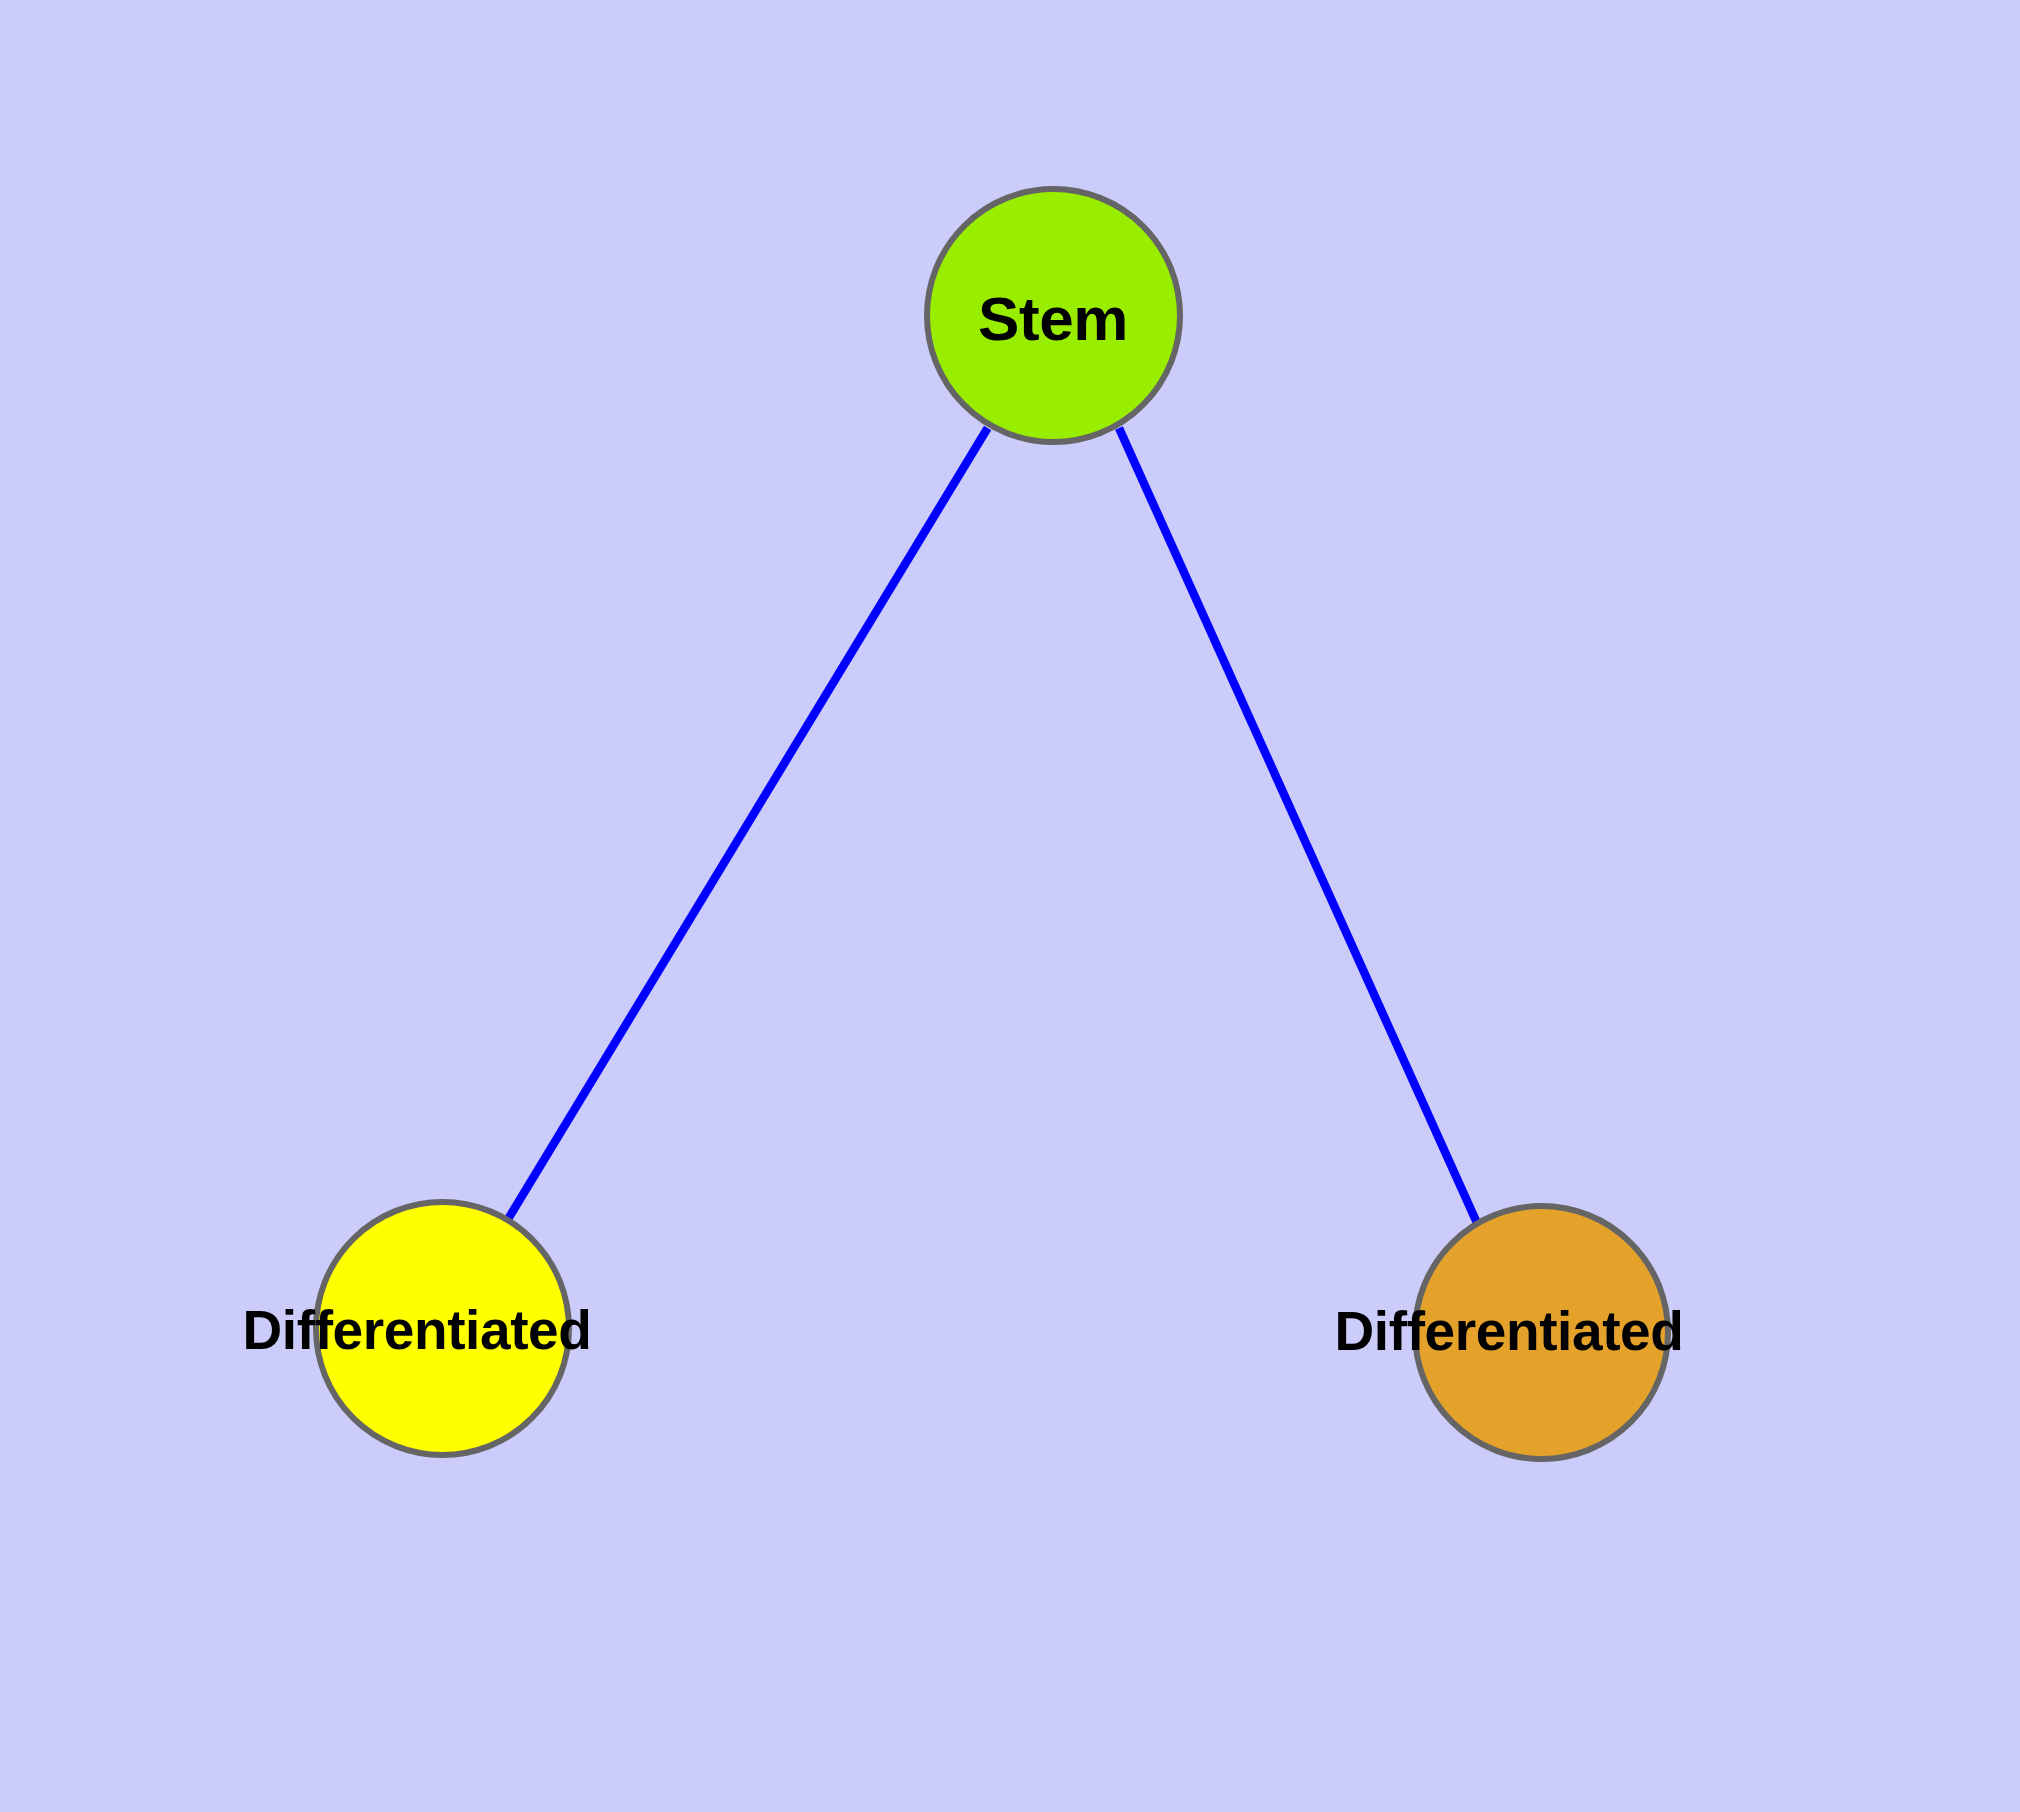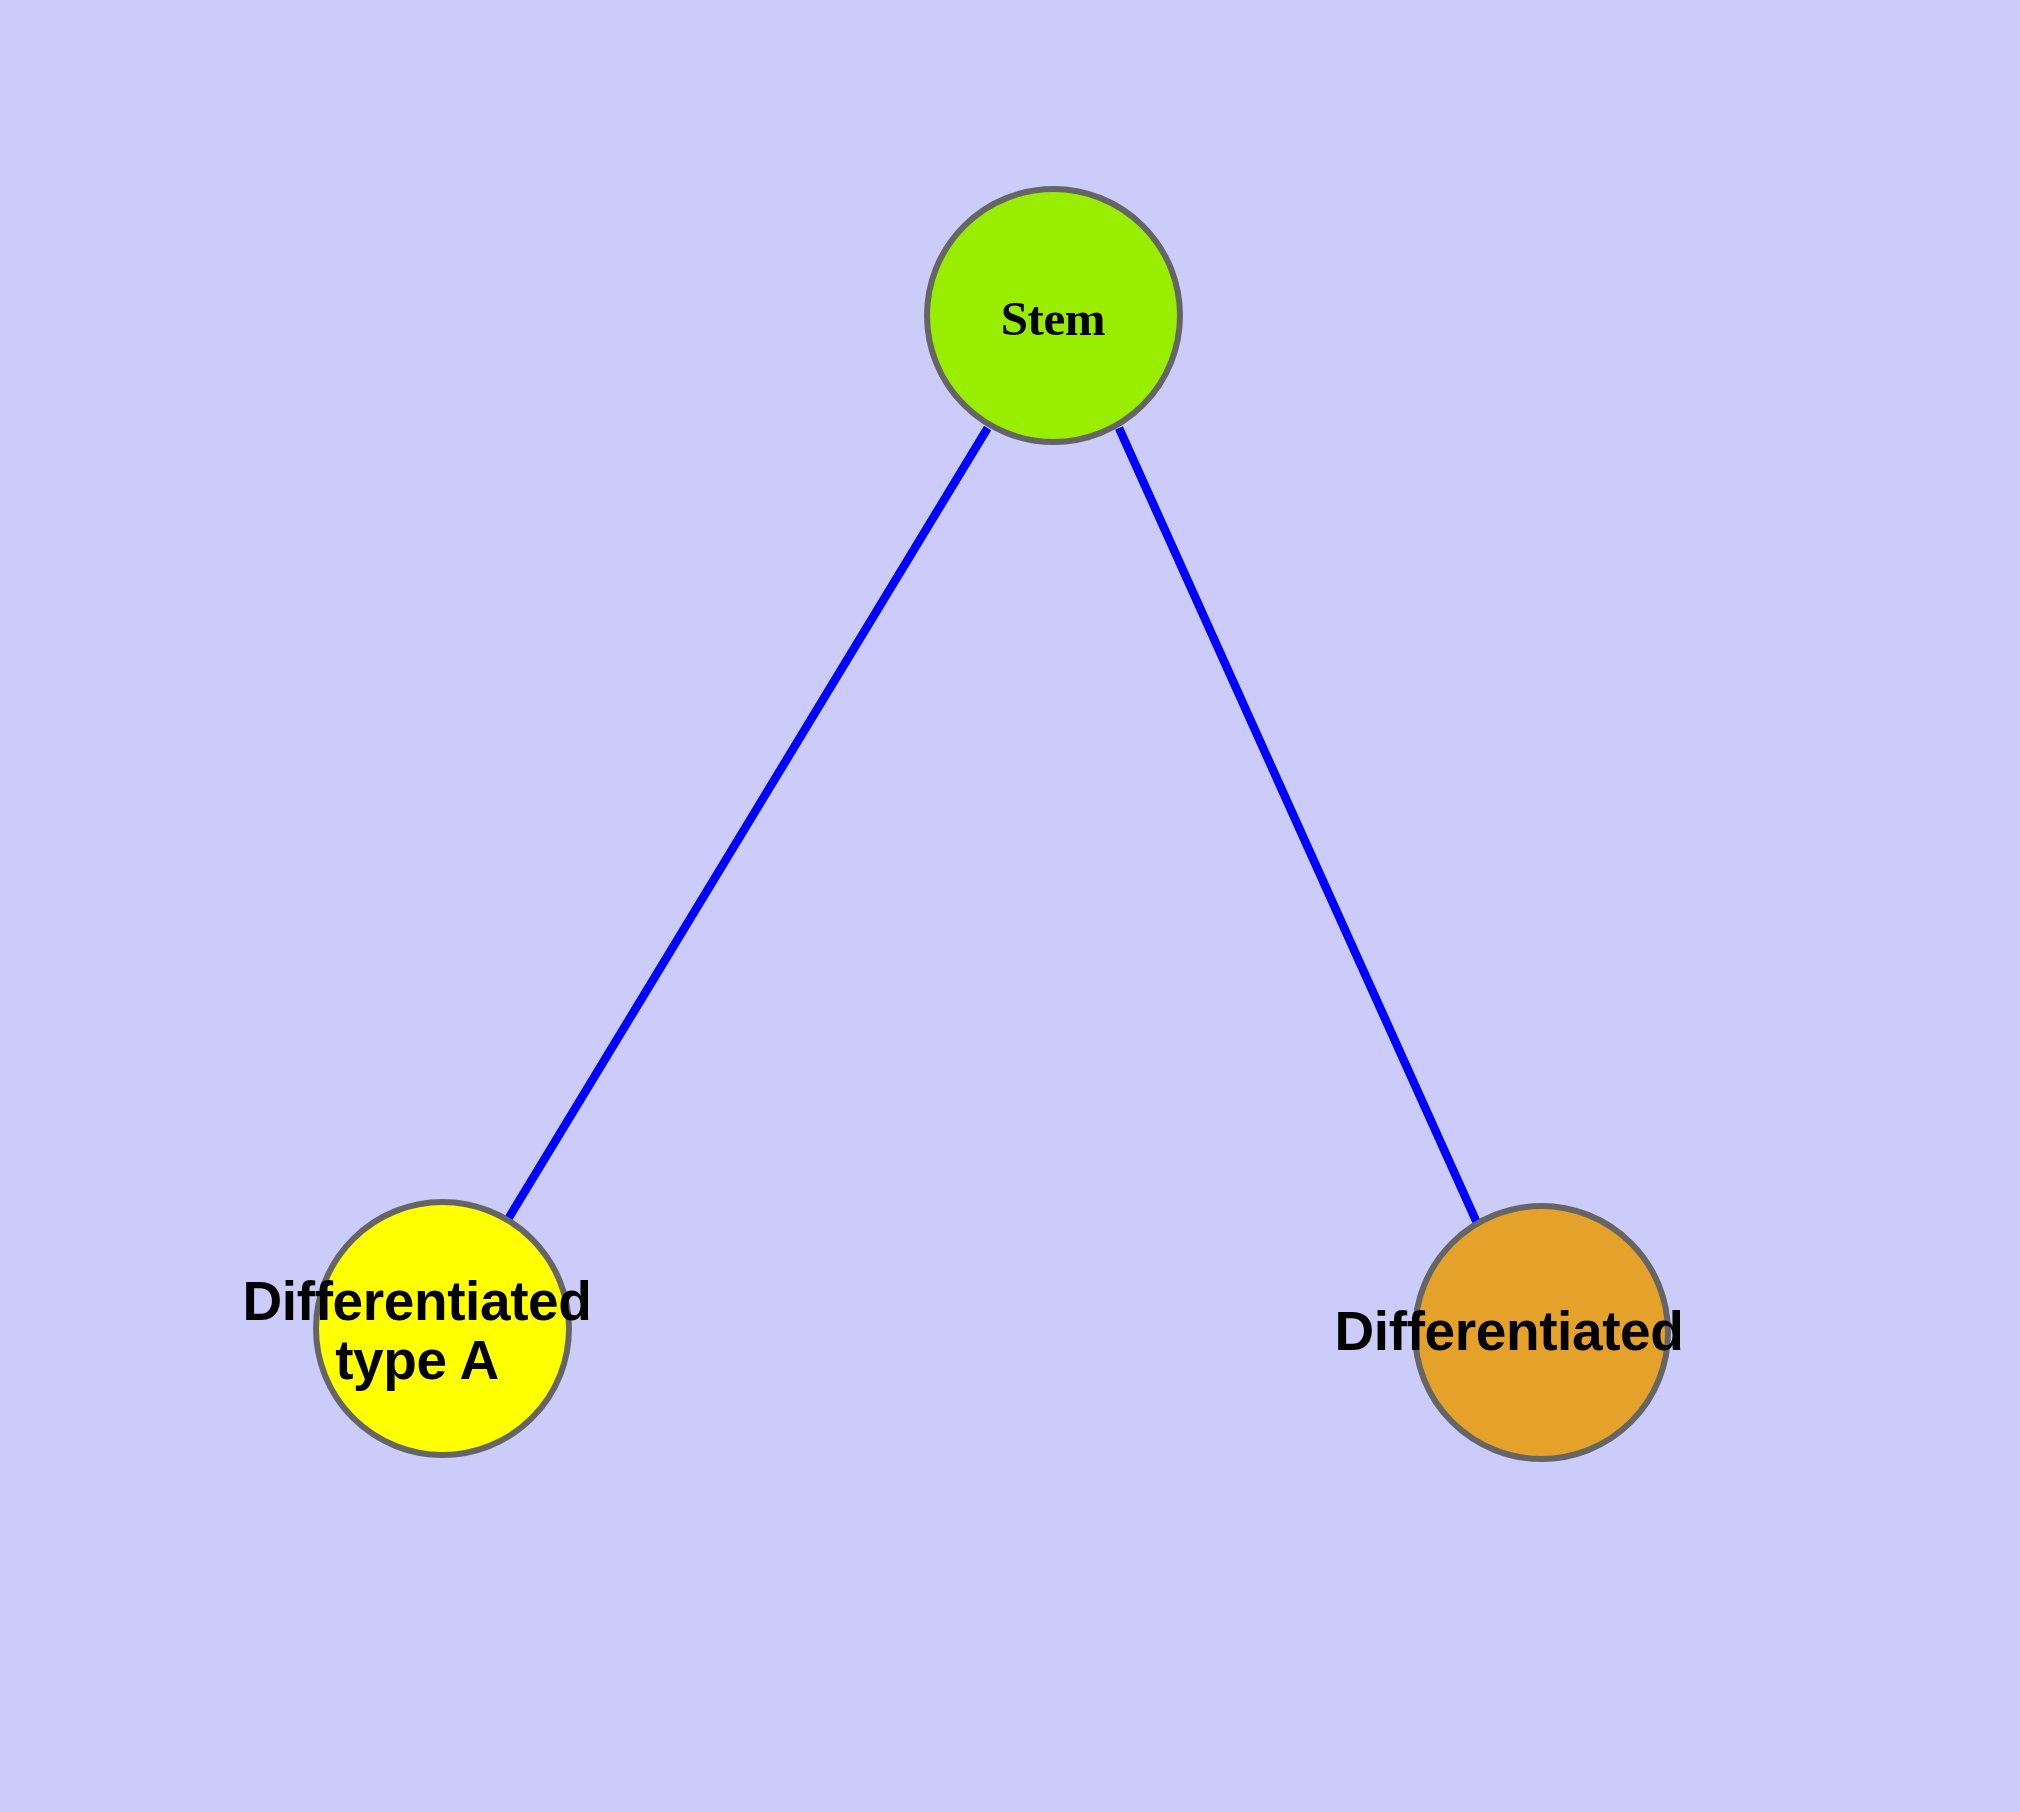--- a/index.html
+++ b/index.html
@@ -47,22 +47,21 @@
     color: #000000;
     font-weight: bold;
     font-size: 55px;
     line-height: 1.08;
     text-align: center;
     white-space: nowrap;
     transform: translate(-50%, -50%);
     letter-spacing: -0.4px;
   }
   .node-label.single {
-    font-size: 49px;
-    font-family: Liberation Serif, serif;
+    font-size: 62px;
   }
 </style>
 </head>
 <body>
 
 <div id="canvas">
 
   <svg id="edge-layer" viewBox="0 0 2384 2138">
     <line x1="1165" y1="505" x2="600" y2="1437" stroke="#0000ff" stroke-width="10" stroke-linecap="butt"></line>
     <line x1="1320" y1="505" x2="1742" y2="1442" stroke="#0000ff" stroke-width="10" stroke-linecap="butt"></line>
@@ -71,21 +70,20 @@
   <div id="node-layer">
 
     <div class="node" style="left:1053px; top:315px; background:#99ee00;"></div>
     <div class="node-label single" style="left:1053px; top:319px;">
       <div>Stem</div>
     </div>
 
     <div class="node" style="left:442px; top:1328px; background:#ffff00;"></div>
     <div class="node-label" style="left:417px; top:1331px;">
       <div>Differentiated</div>
-      <div>type A</div>
     </div>
 
     <div class="node" style="left:1541px; top:1332px; background:#e4a22b;"></div>
     <div class="node-label" style="left:1509px; top:1332px;">
       <div>Differentiated</div>
     </div>
 
   </div>
 </div>
 

